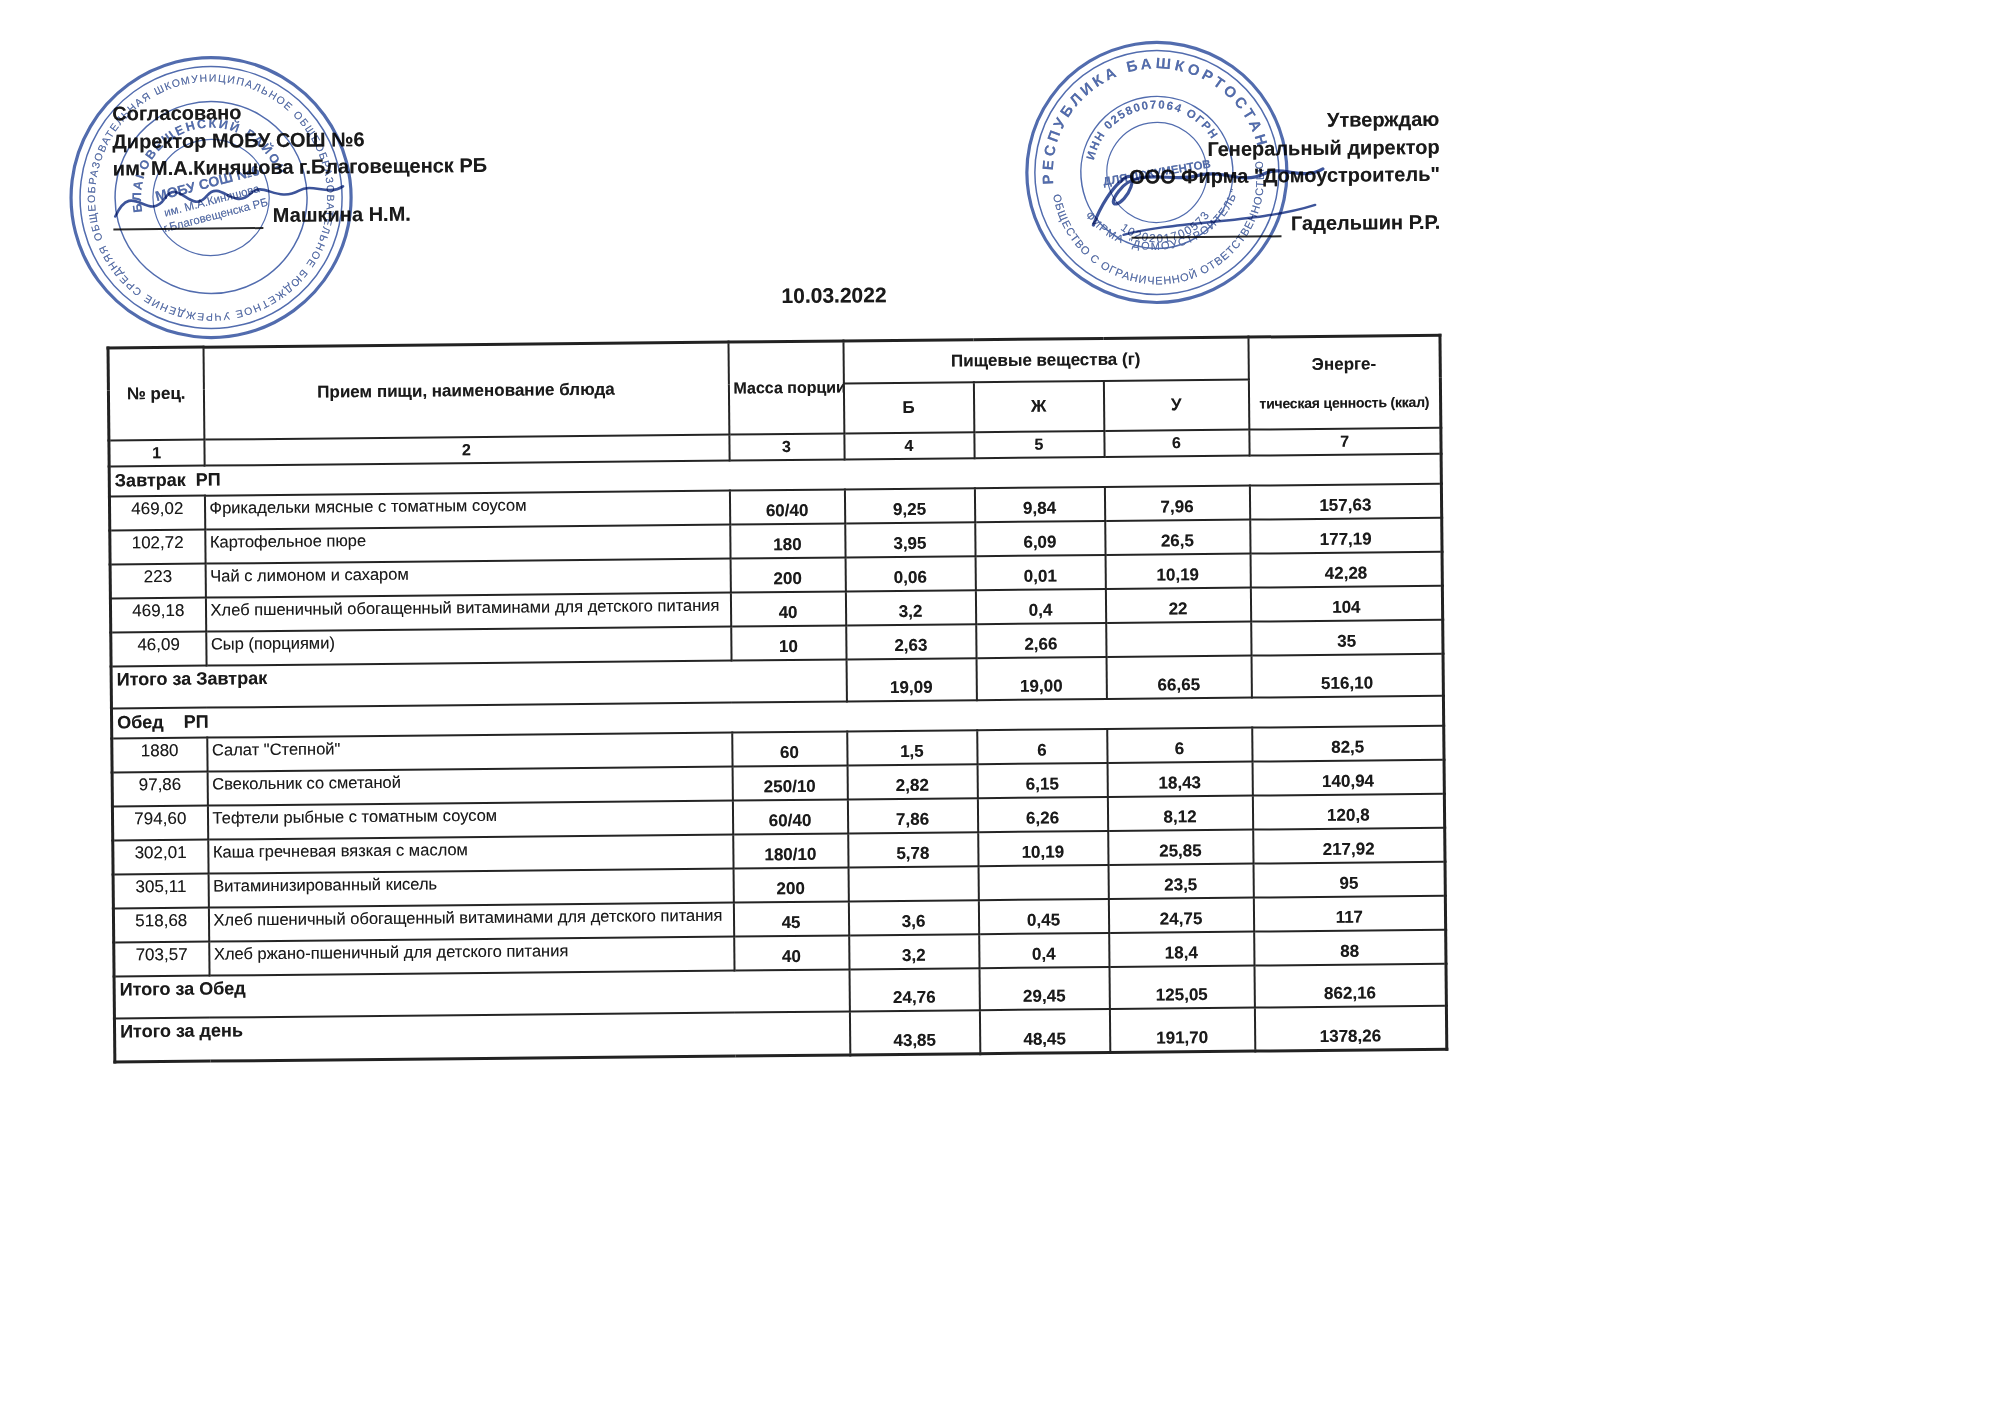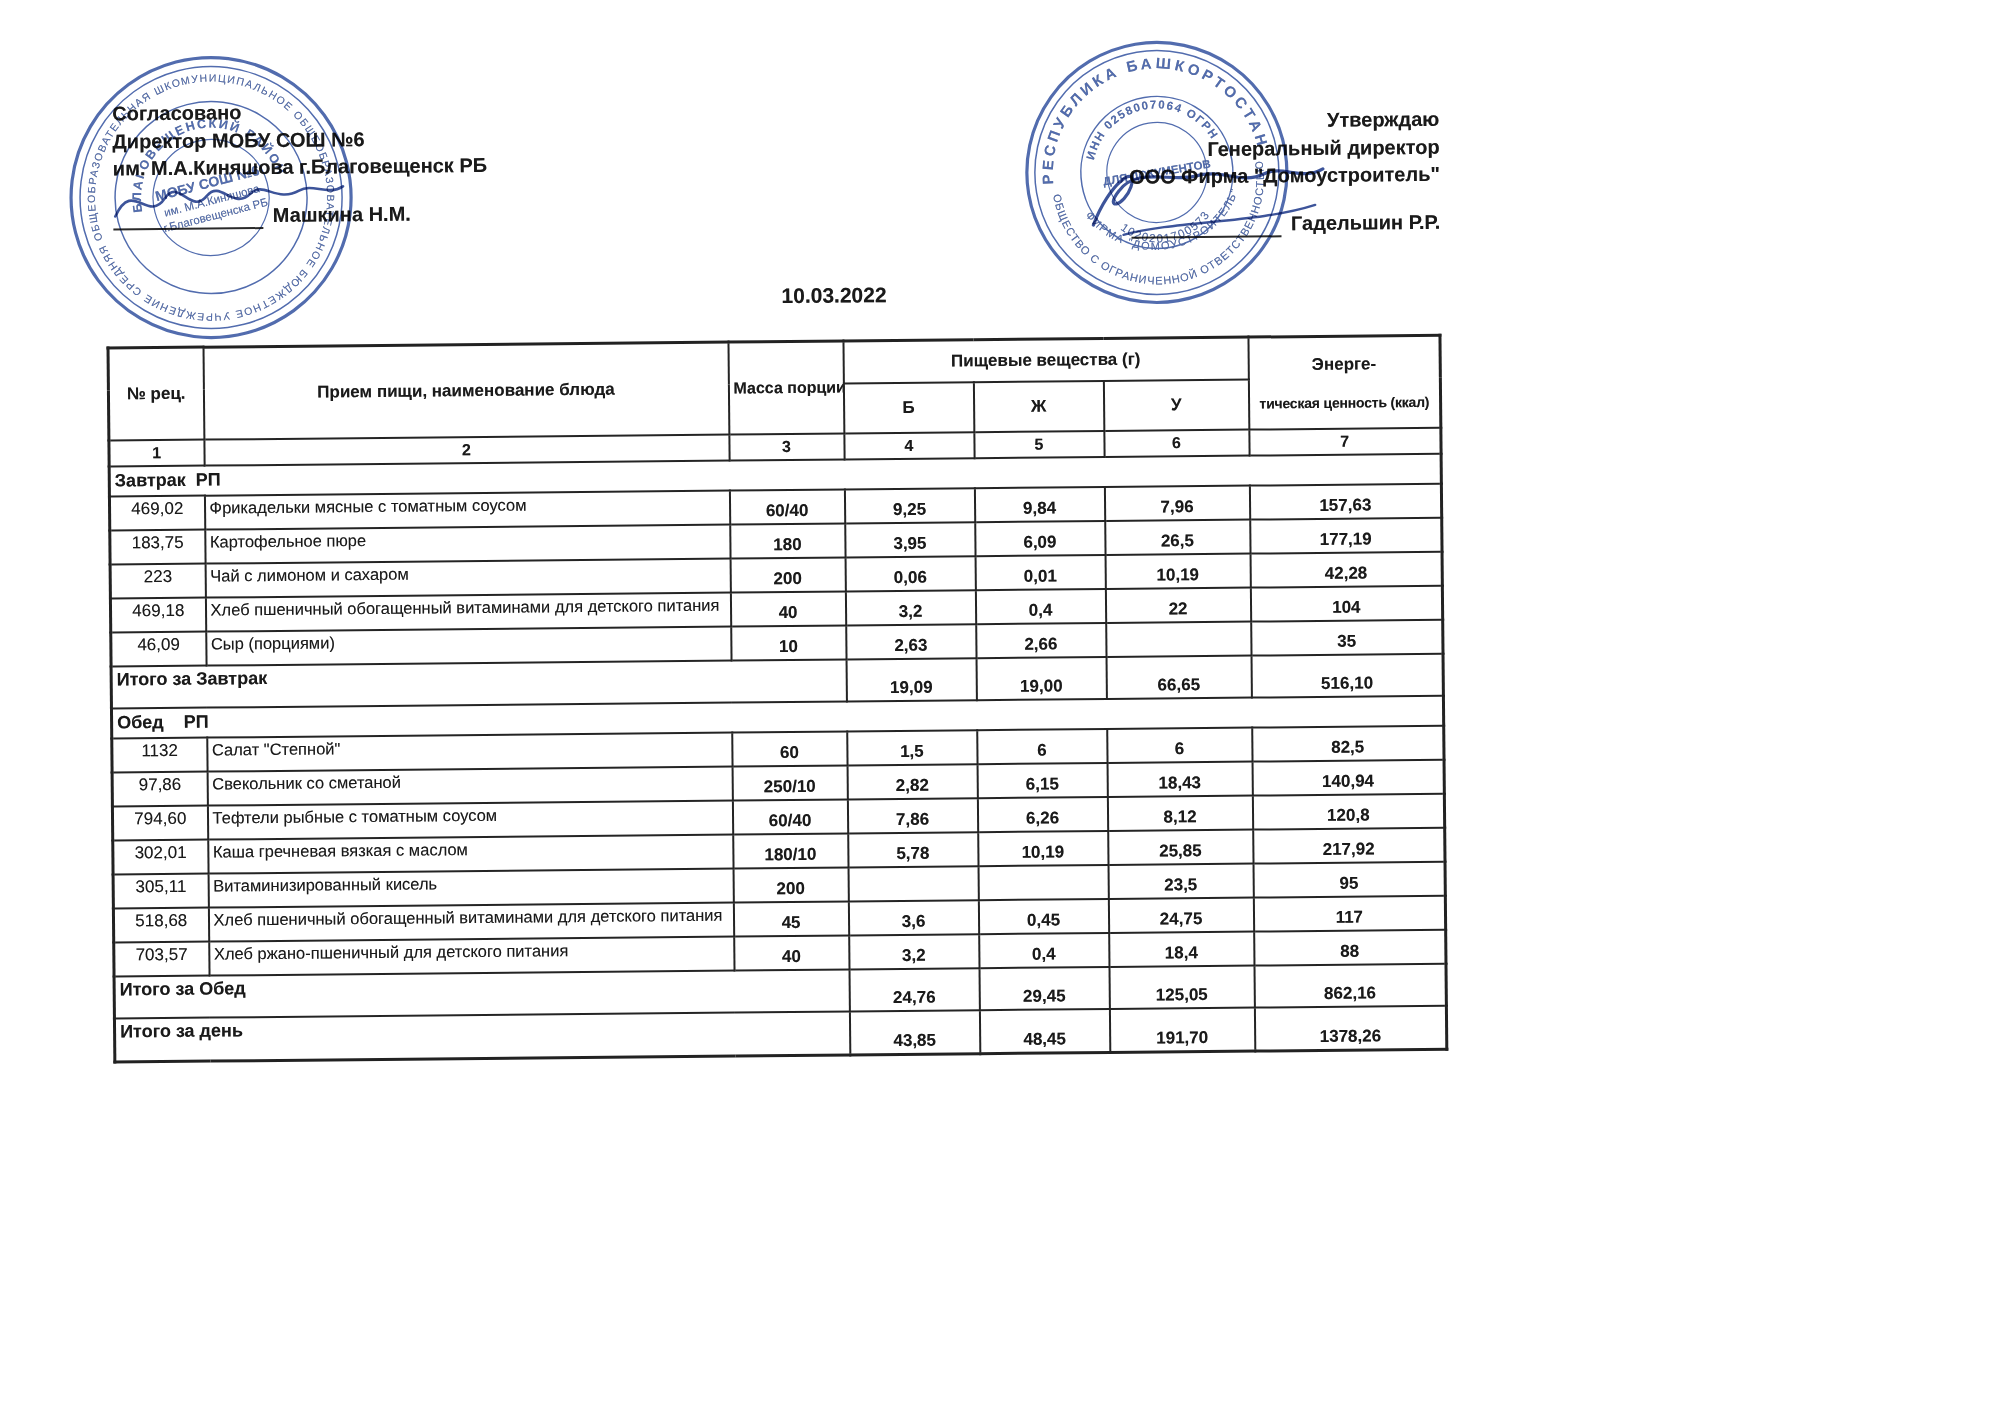--- a/index.html
+++ b/index.html
@@ -138,21 +138,21 @@
       <tr class="drow">
         <td class="c-rec">469,02</td>
         <td class="c-dish">Фрикадельки мясные с томатным соусом</td>
         <td class="c-val">60/40</td>
         <td class="c-val">9,25</td>
         <td class="c-val">9,84</td>
         <td class="c-val">7,96</td>
         <td class="c-val">157,63</td>
       </tr>
       <tr class="drow">
-        <td class="c-rec">183,75</td>
+        <td class="c-rec">102,72</td>
         <td class="c-dish">Картофельное пюре</td>
         <td class="c-val">180</td>
         <td class="c-val">3,95</td>
         <td class="c-val">6,09</td>
         <td class="c-val">26,5</td>
         <td class="c-val">177,19</td>
       </tr>
       <tr class="drow">
         <td class="c-rec">223</td>
         <td class="c-dish">Чай с лимоном и сахаром</td>
@@ -187,21 +187,21 @@
         <td class="c-val">19,00</td>
         <td class="c-val">66,65</td>
         <td class="c-val">516,10</td>
       </tr>
 
       <tr class="sec-row">
         <td colspan="7">Обед    РП</td>
       </tr>
 
       <tr class="drow">
-        <td class="c-rec">1132</td>
+        <td class="c-rec">1880</td>
         <td class="c-dish">Салат "Степной"</td>
         <td class="c-val">60</td>
         <td class="c-val">1,5</td>
         <td class="c-val">6</td>
         <td class="c-val">6</td>
         <td class="c-val">82,5</td>
       </tr>
       <tr class="drow">
         <td class="c-rec">97,86</td>
         <td class="c-dish">Свекольник со сметаной</td>

